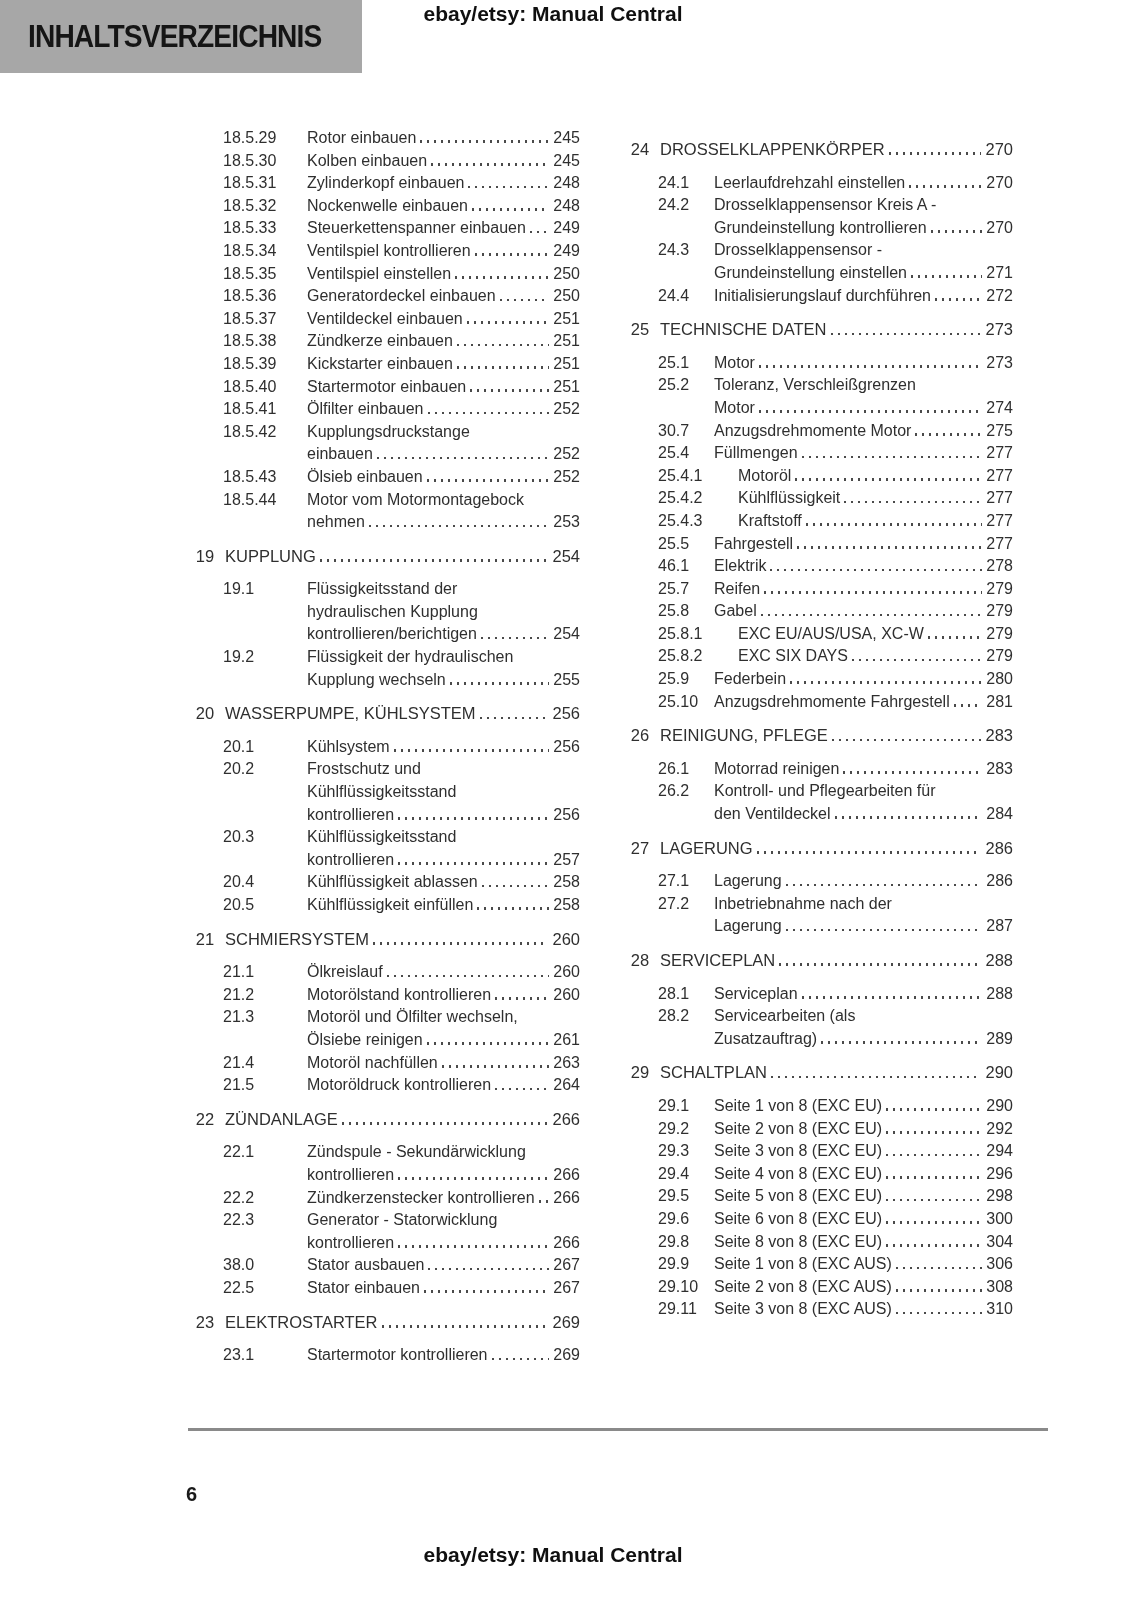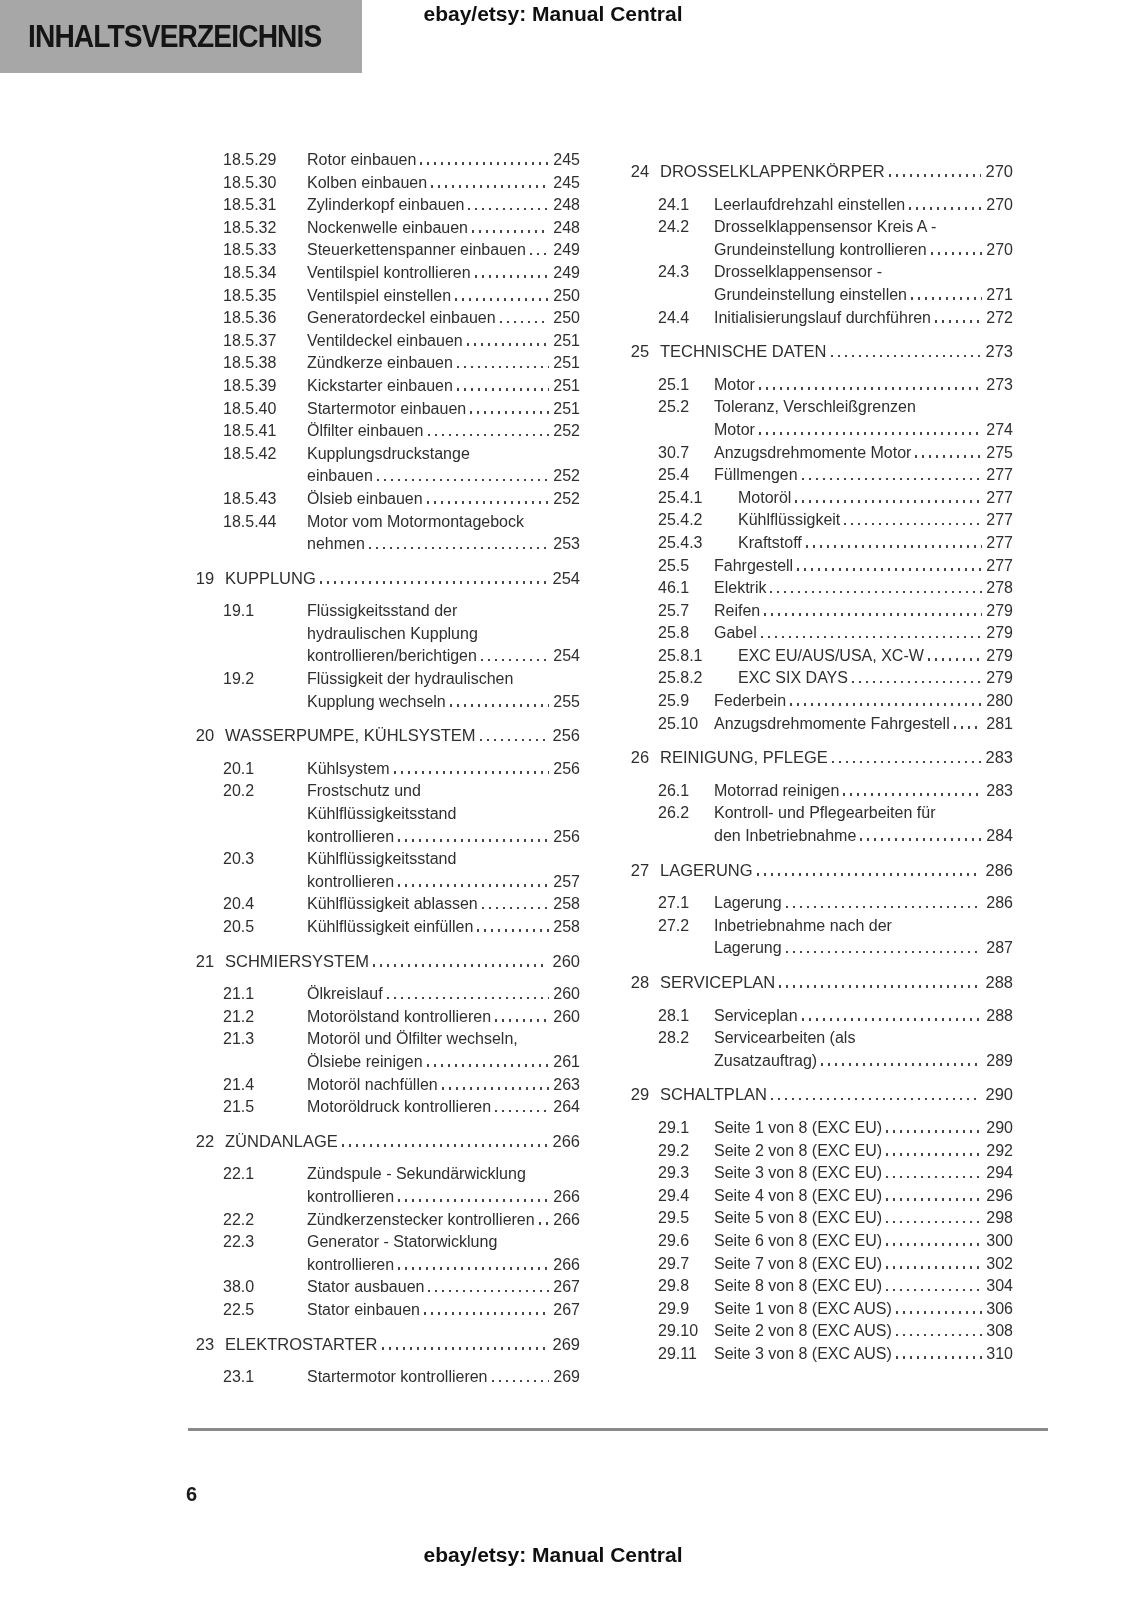--- a/index.html
+++ b/index.html
@@ -22,21 +22,21 @@
     transform:scaleX(0.88); transform-origin:left center;
   }
   .header-center {
     position:absolute; top:2px; left:0; width:1106px; text-align:center;
     font-size:21px; font-weight:600; color:#101010;
   }
 
   
   .toc {
     position:absolute; left:185px; top:127px; width:828px;
-    display:flex; font-size:16px; line-height:22.6px;margin-top:22px;
+    display:flex; font-size:16px; line-height:22.6px;
   }
   .toc-col { width:395px; flex:none; }
   .toc-col.col-1 { margin-left:40px; width:393px; }
 
   .entry { display:flex; }
   .entry .num { flex:none; white-space:nowrap; }
   .entry .body { flex:1 1 auto; min-width:0; }
   .entry .line, .entry .text { white-space:nowrap; }
   .lastline { display:flex; align-items:baseline; }
   .lastline .text { flex:none; }
@@ -714,21 +714,21 @@
               <span class="leader"></span>
               <span class="pagenum">283</span>
             </div>
           </div>
         </div>
         <div class="entry lv2">
           <span class="num">26.2</span>
           <div class="body">
             <div class="line">Kontroll- und Pflegearbeiten für</div>
             <div class="lastline">
-              <span class="text">den Inbetriebnahme</span>
+              <span class="text">den Ventildeckel</span>
               <span class="leader"></span>
               <span class="pagenum">284</span>
             </div>
           </div>
         </div>
         <div class="entry lv1">
           <span class="num">27</span>
           <div class="body">
             <div class="lastline">
               <span class="text">LAGERUNG</span>
@@ -849,30 +849,20 @@
             </div>
           </div>
         </div>
         <div class="entry lv2">
           <span class="num">29.6</span>
           <div class="body">
             <div class="lastline">
               <span class="text">Seite 6 von 8 (EXC EU)</span>
               <span class="leader"></span>
               <span class="pagenum">300</span>
-            </div>
-          </div>
-        </div>
-        <div class="entry lv2">
-          <span class="num">29.7</span>
-          <div class="body">
-            <div class="lastline">
-              <span class="text">Seite 7 von 8 (EXC EU)</span>
-              <span class="leader"></span>
-              <span class="pagenum">302</span>
             </div>
           </div>
         </div>
         <div class="entry lv2">
           <span class="num">29.8</span>
           <div class="body">
             <div class="lastline">
               <span class="text">Seite 8 von 8 (EXC EU)</span>
               <span class="leader"></span>
               <span class="pagenum">304</span>

